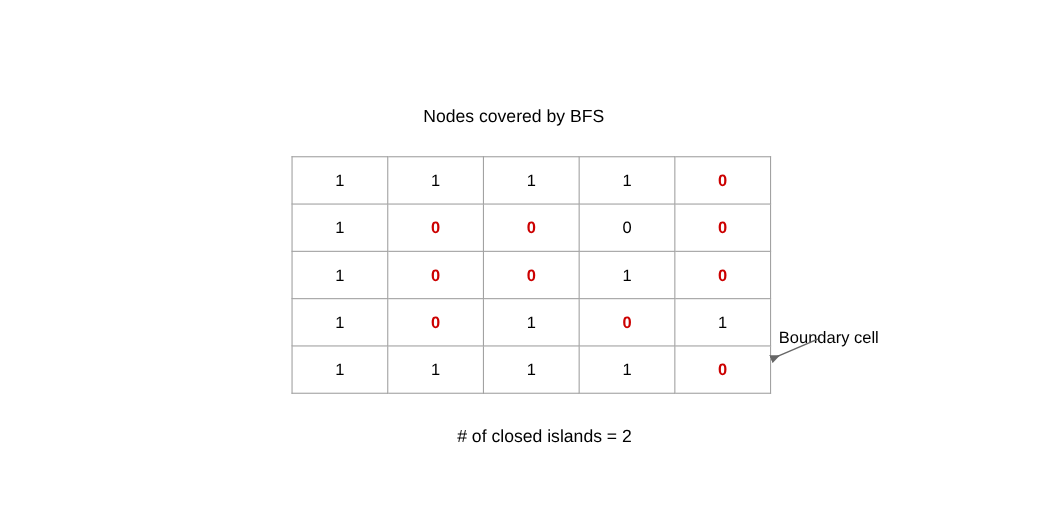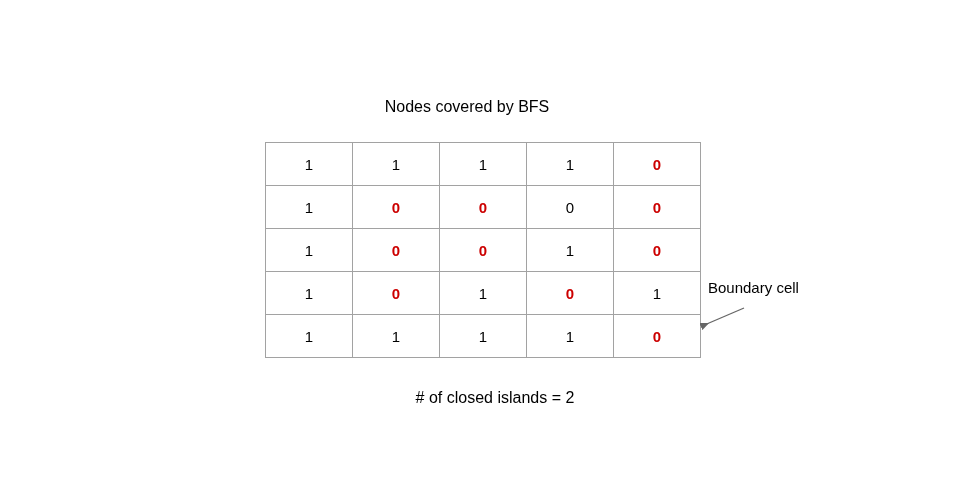--- a/index.html
+++ b/index.html
@@ -69,21 +69,21 @@
     line-height: 20px;
     color: #000000;
     white-space: nowrap;
     margin-left: 28px;
   }
 
   
   .callout-label {
     position: absolute;
     left: 708px;
-    top: 278px;
+    top: 298px;
     font-size: 15px;
     line-height: 19px;
     color: #000000;
     white-space: nowrap;
   }
   .callout-arrow {
     position: absolute;
     left: 694px;
     top: 303px;
     width: 56px;

